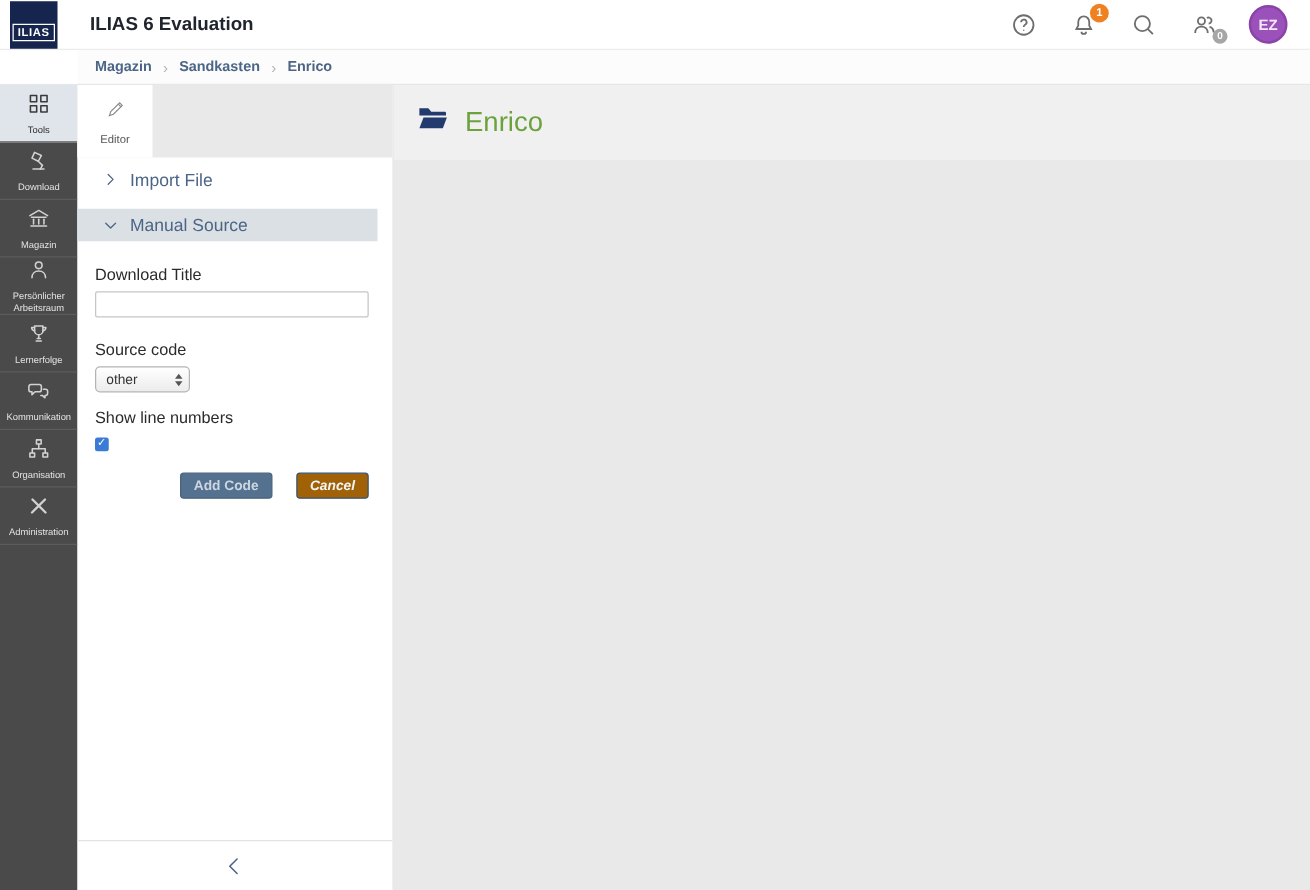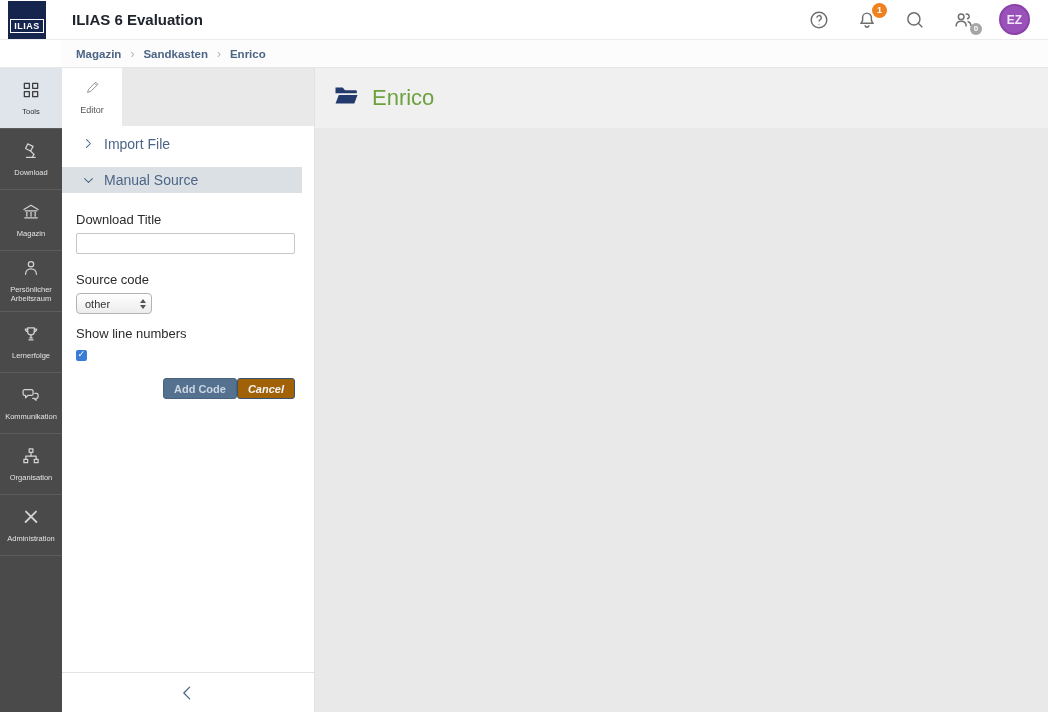--- a/index.html
+++ b/index.html
@@ -35,21 +35,21 @@
   .crumb-spacer { width:62px; height:100%; background:#fff; }
   .crumbs { display:flex; align-items:center; gap:9px; padding-left:14px; }
   .crumb { color:#4c6586; font-size:11.5px; font-weight:bold; cursor:pointer; }
   .crumb-sep { color:#aeb6c0; font-size:12px; }
 
   
   .bodyrow { display:flex; height:644px; }
 
   
   .rail { width:62px; background:#4a4a4a; display:flex; flex-direction:column; }
-  .rail-item { height:61px; display:flex; flex-direction:column; align-items:center;
+  .rail-item { height:46px; display:flex; flex-direction:column; align-items:center;
     justify-content:center; gap:4px; border-bottom:1px solid #5c5c5c;
     color:#e3e3e3; font-size:7.5px; text-align:center; cursor:pointer;
     padding:0 20px; line-height:1.25; }
   .rail-item svg { stroke:#d2d2d2; fill:none; stroke-width:1.5;
     stroke-linecap:round; stroke-linejoin:round; }
   .rail-item.active { background:#dfe5ea; color:#2e2e2e; }
   .rail-item.active svg { stroke:#3a3a3a; }
   .rail-fill { flex:1; }
 
   
@@ -82,21 +82,21 @@
   .sel-arrows { display:flex; flex-direction:column; gap:2px; }
   .sel-arrows i { display:block; width:0; height:0;
     border-left:3px solid transparent; border-right:3px solid transparent; }
   .sel-up { border-bottom:4px solid #555; }
   .sel-down { border-top:4px solid #555; }
   .field-lines { margin-bottom:4px; }
   .checkbox { width:11px; height:11px; background:#3a7bd5; border-radius:2px;
     margin-top:9px; position:relative; cursor:pointer; }
   .checkbox::after { content:"✓"; position:absolute; left:1.5px; top:-1px;
     color:#fff; font-size:9px; }
-  .buttons { display:flex; justify-content:flex-end; gap:0; margin-top:17px; }
+  .buttons { display:flex; justify-content:flex-end; gap:19px; margin-top:17px; }
   .btn { height:21px; padding:0 10px; font-size:11px; font-weight:bold;
     border-radius:3px; display:flex; align-items:center; cursor:pointer;
     border:1px solid transparent; }
   .btn-addcode { background:#54718f; border-color:#49637e; color:#ccd6e2; }
   .btn-cancel { background:#a16207; border-color:#365371; color:#f2f5f8;font-style:italic; }
   .panel-footer { height:40px; border-top:1px solid #e3e3e3; display:flex;
     align-items:center; justify-content:center; }
   .collapse-btn { cursor:pointer; display:flex; }
   .collapse-btn svg { stroke:#4c6586; fill:none; stroke-width:1.5;
     stroke-linecap:round; stroke-linejoin:round; }

